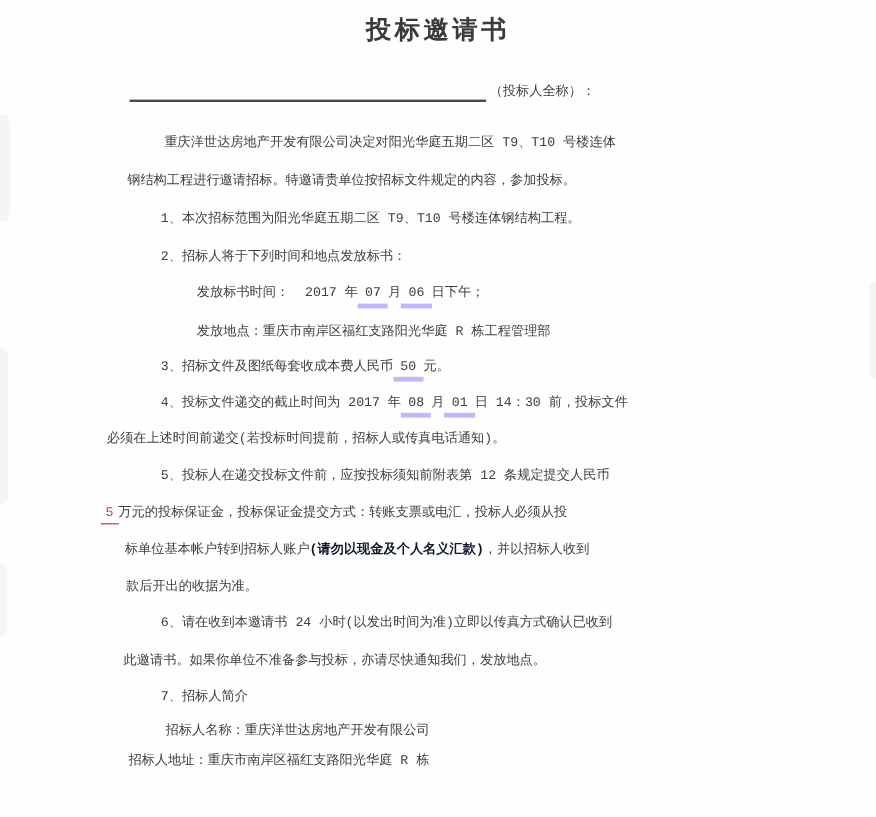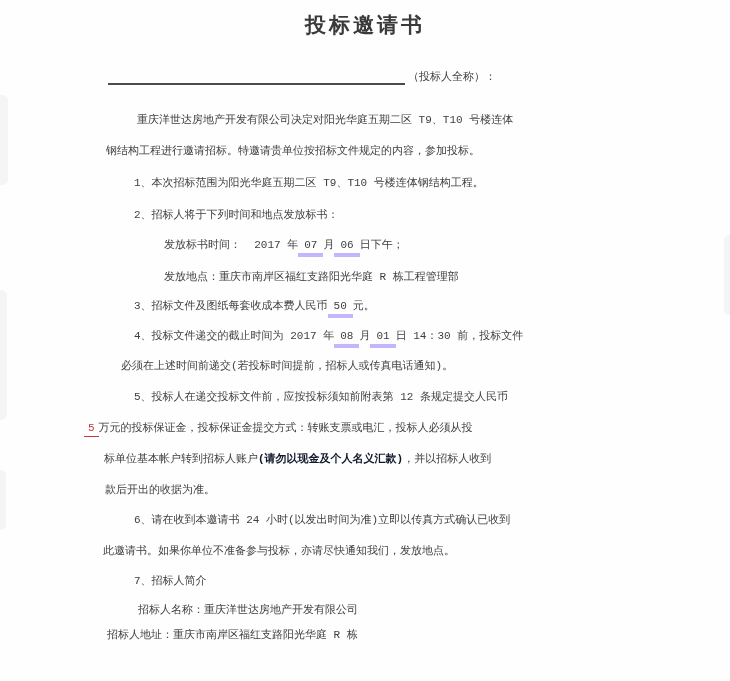--- a/index.html
+++ b/index.html
@@ -68,21 +68,21 @@
 
   <div class="line" style="left:134px;top:206px;">2、招标人将于下列时间和地点发放标书：</div>
 
   <div class="line" style="left:164px;top:236px;"><span>发放标书时间：  2017 年</span><span class="u-blank">07</span><span>月</span><span class="u-blank">06</span><span>日下午；</span></div>
 
   <div class="line" style="left:164px;top:268px;">发放地点：重庆市南岸区福红支路阳光华庭 R 栋工程管理部</div>
 
   <div class="line" style="left:134px;top:297px;"><span>3、招标文件及图纸每套收成本费人民币</span><span class="u-blank">50</span><span>元。</span></div>
 
   <div class="line" style="left:134px;top:327px;text-align:right;"><span>4、投标文件递交的截止时间为 2017 年</span><span class="u-blank">08</span><span>月</span><span class="u-blank">01</span><span>日 14：30 前，投标文件</span></div>
-  <div class="line" style="left:121px;top:357px;text-align:right;">必须在上述时间前递交(若投标时间提前，招标人或传真电话通知)。</div>
+  <div class="line" style="left:89px;top:357px;text-align:right;">必须在上述时间前递交(若投标时间提前，招标人或传真电话通知)。</div>
 
   <div class="line" style="left:134px;top:388px;">5、投标人在递交投标文件前，应按投标须知前附表第 12 条规定提交人民币</div>
   <div class="line" style="left:84px;top:419px;"><span class="u-blank-red">5</span><span>万元的投标保证金，投标保证金提交方式：转账支票或电汇，投标人必须从投</span></div>
   <div class="line" style="left:104px;top:450px;"><span>标单位基本帐户转到招标人账户</span><span class="bold-seg">(请勿以现金及个人名义汇款)</span><span>，并以招标人收到</span></div>
   <div class="line" style="left:105px;top:481px;">款后开出的收据为准。</div>
 
   <div class="line" style="left:134px;top:511px;">6、请在收到本邀请书 24 小时(以发出时间为准)立即以传真方式确认已收到</div>
   <div class="line" style="left:103px;top:542px;">此邀请书。如果你单位不准备参与投标，亦请尽快通知我们，发放地点。</div>
 
   <div class="line" style="left:134px;top:572px;">7、招标人简介</div>

